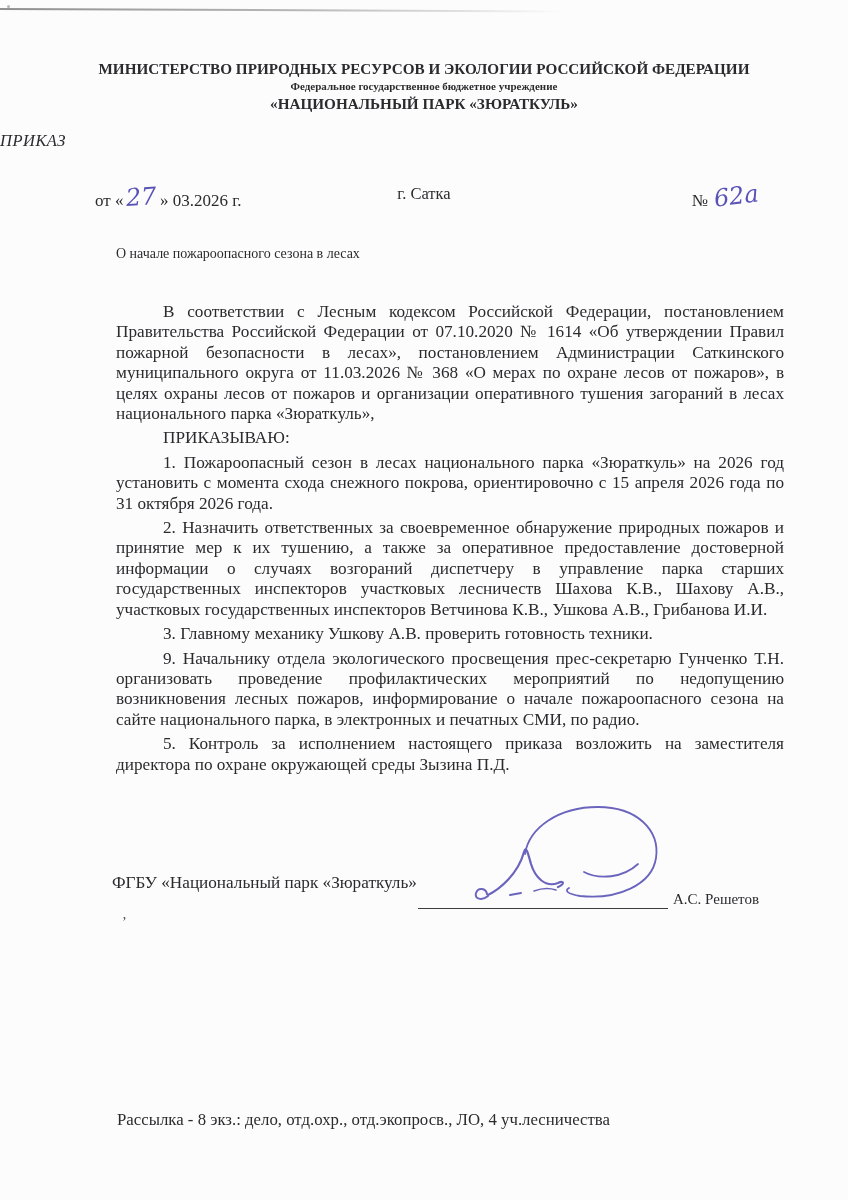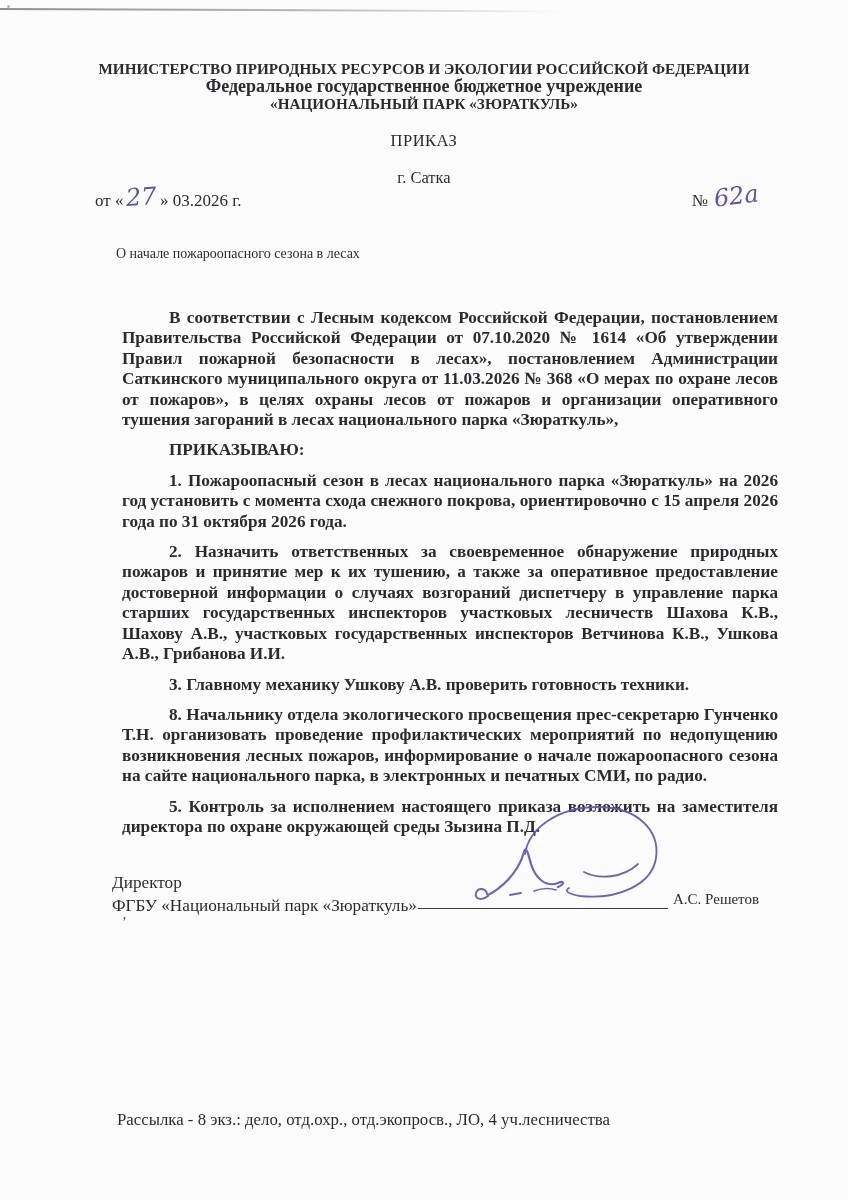--- a/index.html
+++ b/index.html
@@ -13,43 +13,43 @@
   
   .scan-edge{
     position:absolute;left:0;top:8px;width:565px;height:2px;
     background:linear-gradient(to right,#8f8f8f,#b9b9b9 55%,rgba(200,200,200,0));
     transform:rotate(0.25deg);transform-origin:left center;
   }
   .speck{position:absolute;background:#b7b7b7;border-radius:50%;}
   
   .header{left:0;top:60px;width:848px;text-align:center;font-weight:bold;}
   .header .h1{font-size:15.2px;line-height:17.5px;}
-  .header .h2{font-size:18px;line-height:17.5px;}
+  .header .h2{font-size:11px;line-height:17.5px;}
   .header .h3{font-size:15.2px;line-height:17.5px;}
-  .doc-type{left:0;top:131px;width:848px;text-align:center;font-size:16.5px;letter-spacing:0.5px;}
-  .place{left:0;top:168px;width:848px;text-align:center;font-size:16.5px;}
+  .doc-type{left:0;top:131px;width:848px;font-size:16.5px;letter-spacing:0.5px;font-style:italic;}
+  .place{left:0;top:184px;width:848px;text-align:center;font-size:16.5px;}
   
   .date-line{left:95px;top:188px;font-size:17px;white-space:nowrap;}
   .num-line{left:692px;top:188px;font-size:17px;white-space:nowrap;}
   .hand{
     font-family:"DejaVu Serif", serif;font-style:italic;
     color:#5a53b6;font-size:24px;line-height:20px;
     display:inline-block;
   }
   .hand-day{transform:rotate(-4deg) translateY(-1px);margin:0 3px;}
   .hand-num{transform:rotate(-7deg) translateY(-2px);margin-left:6px;}
   
   .subject{left:116px;top:243px;font-size:14px;line-height:22.5px;}
   
   .body-text{
     left:112px;top:298px;width:676px;
     font-size:17.2px;line-height:20.4px;
     text-align:justify;
   }
-  .body-text p{margin:10px;text-indent:47px;font-weight:bold;}
+  .body-text p{margin:4px;text-indent:47px;}
   
   .sig-title{left:112px;top:872px;font-size:17.2px;line-height:22.5px;}
   .sig-line{left:418px;top:908px;width:250px;height:1.4px;background:#3c3c3e;}
   .sig-name{left:673px;top:891px;font-size:15px;}
   .sig-svg{left:418px;top:796px;}
   .comma-mark{left:122px;top:915px;font-size:14px;color:#4a4a4c;}
   
   .footer{left:117px;top:1110px;font-size:16.8px;}
 </style>
 </head>
@@ -74,26 +74,25 @@
 <div class="abs subject">
   <div>О начале пожароопасного сезона в лесах</div>
 </div>
 
 <div class="abs body-text">
   <p>В соответствии с Лесным кодексом Российской Федерации, постановлением Правительства Российской Федерации от 07.10.2020 № 1614 «Об утверждении Правил пожарной безопасности в лесах», постановлением Администрации Саткинского муниципального округа от 11.03.2026 № 368 «О мерах по охране лесов от пожаров», в целях охраны лесов от пожаров и организации оперативного тушения загораний в лесах национального парка «Зюраткуль»,</p>
   <p style="text-align:left;">ПРИКАЗЫВАЮ:</p>
   <p>1. Пожароопасный сезон в лесах национального парка «Зюраткуль» на 2026 год установить с момента схода снежного покрова, ориентировочно с 15 апреля 2026 года по 31 октября 2026 года.</p>
   <p>2. Назначить ответственных за своевременное обнаружение природных пожаров и принятие мер к их тушению, а также за оперативное предоставление достоверной информации о случаях возгораний диспетчеру в управление парка старших государственных инспекторов участковых лесничеств Шахова К.В., Шахову А.В., участковых государственных инспекторов Ветчинова К.В., Ушкова А.В., Грибанова И.И.</p>
   <p>3. Главному механику Ушкову А.В. проверить готовность техники.</p>
-  <p>8. Начальнику отдела экологического просвещения прес-секретарю Гунченко Т.Н. организовать проведение профилактических мероприятий по недопущению возникновения лесных пожаров, информирование о начале пожароопасного сезона на сайте национального парка, в электронных и печатных СМИ, по радио.</p>
+  <p>9. Начальнику отдела экологического просвещения прес-секретарю Гунченко Т.Н. организовать проведение профилактических мероприятий по недопущению возникновения лесных пожаров, информирование о начале пожароопасного сезона на сайте национального парка, в электронных и печатных СМИ, по радио.</p>
   <p>5. Контроль за исполнением настоящего приказа возложить на заместителя директора по охране окружающей среды Зызина П.Д.</p>
 </div>
 
 <div class="abs sig-title">
-  <div>Директор</div>
   <div>ФГБУ «Национальный парк «Зюраткуль»</div>
 </div>
 
 <svg class="abs sig-svg" width="260" height="130" viewBox="0 0 260 130">
   <g fill="none" stroke="#5f58b8" stroke-linecap="round" opacity="0.92">
 
     <path d="M 70 100 C 64 105 56 103 58 97 C 60 91 68 92 69 98" stroke-width="2"></path>
 
     <path d="M 70 99 C 82 93 100 78 106 56 C 108 49 110 57 113 68 C 117 81 127 92 140 87 C 146 84 147 88 140 91" stroke-width="2.2"></path>
 

